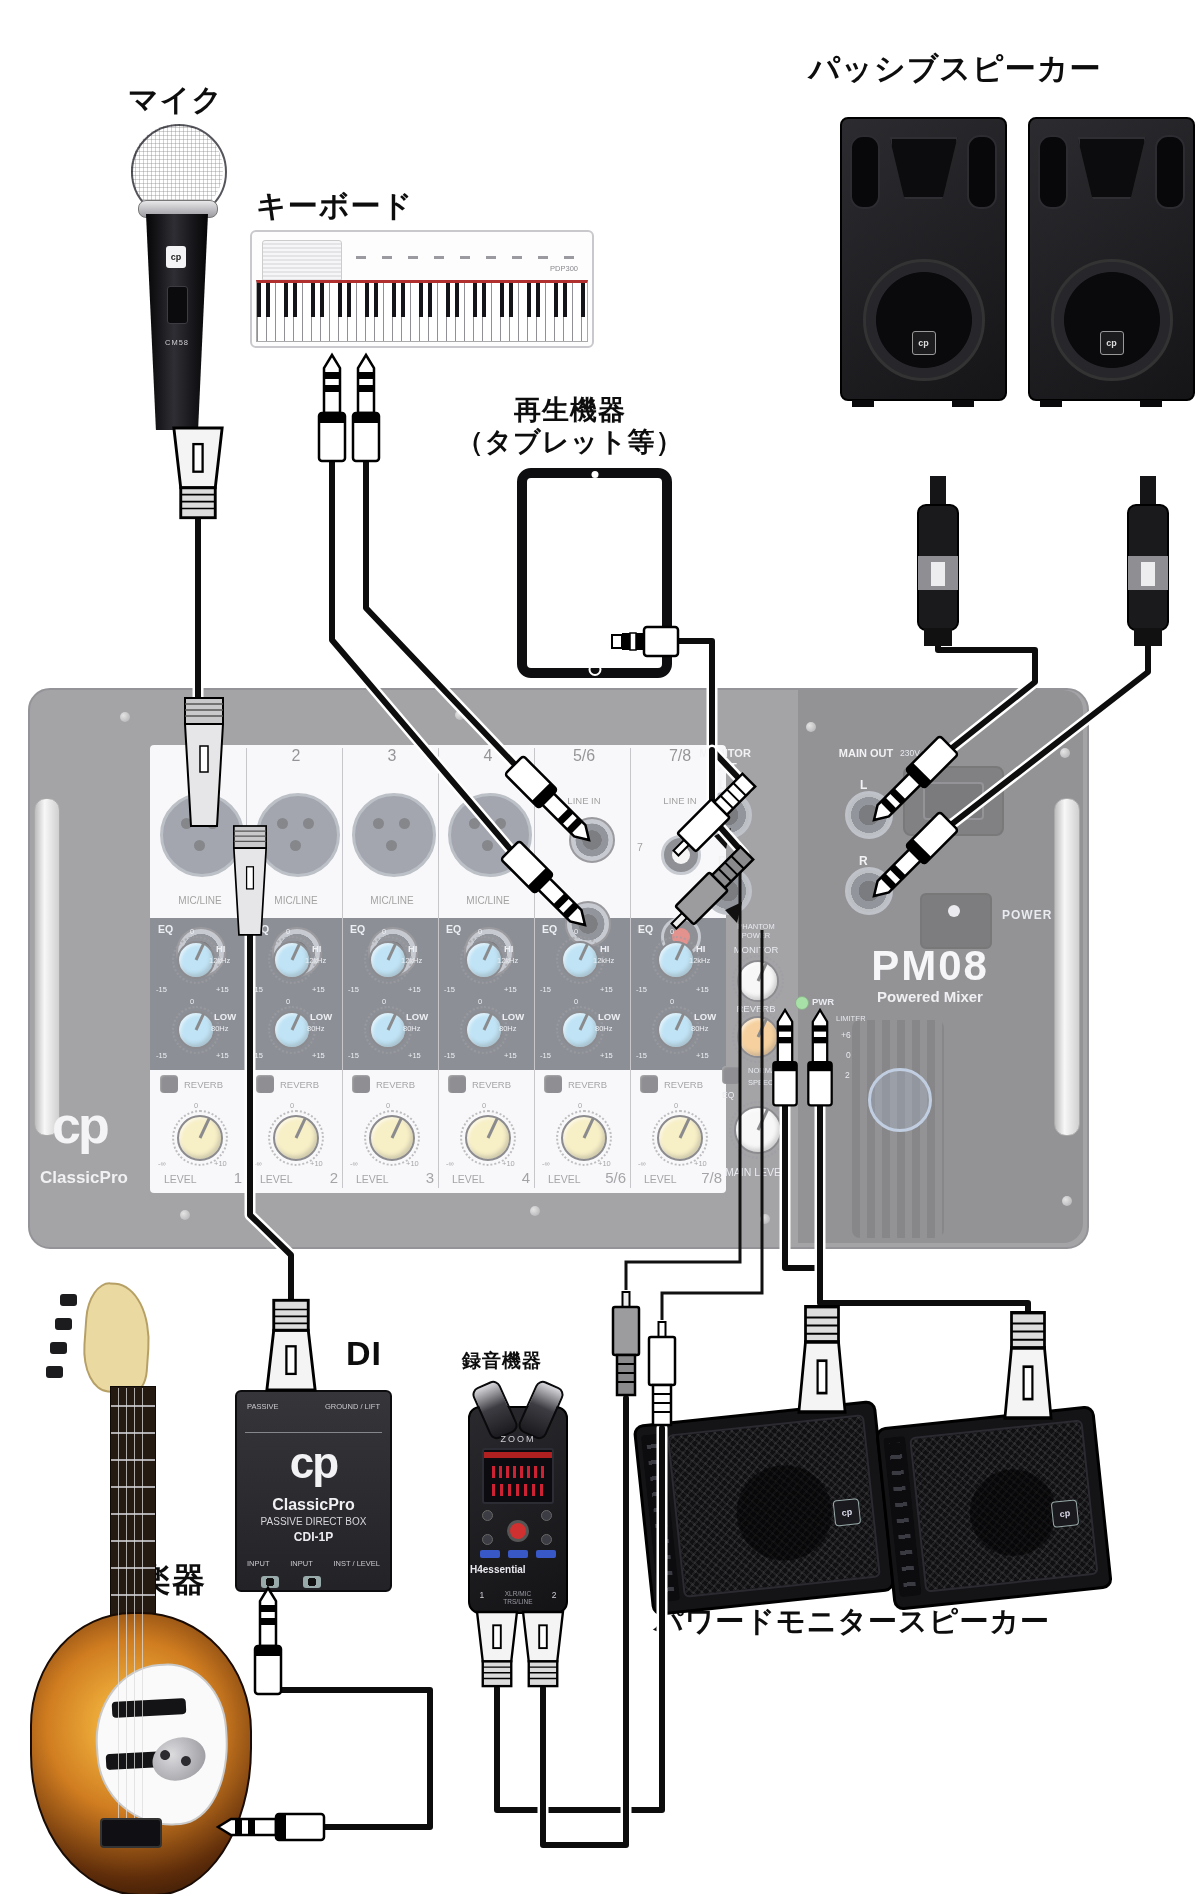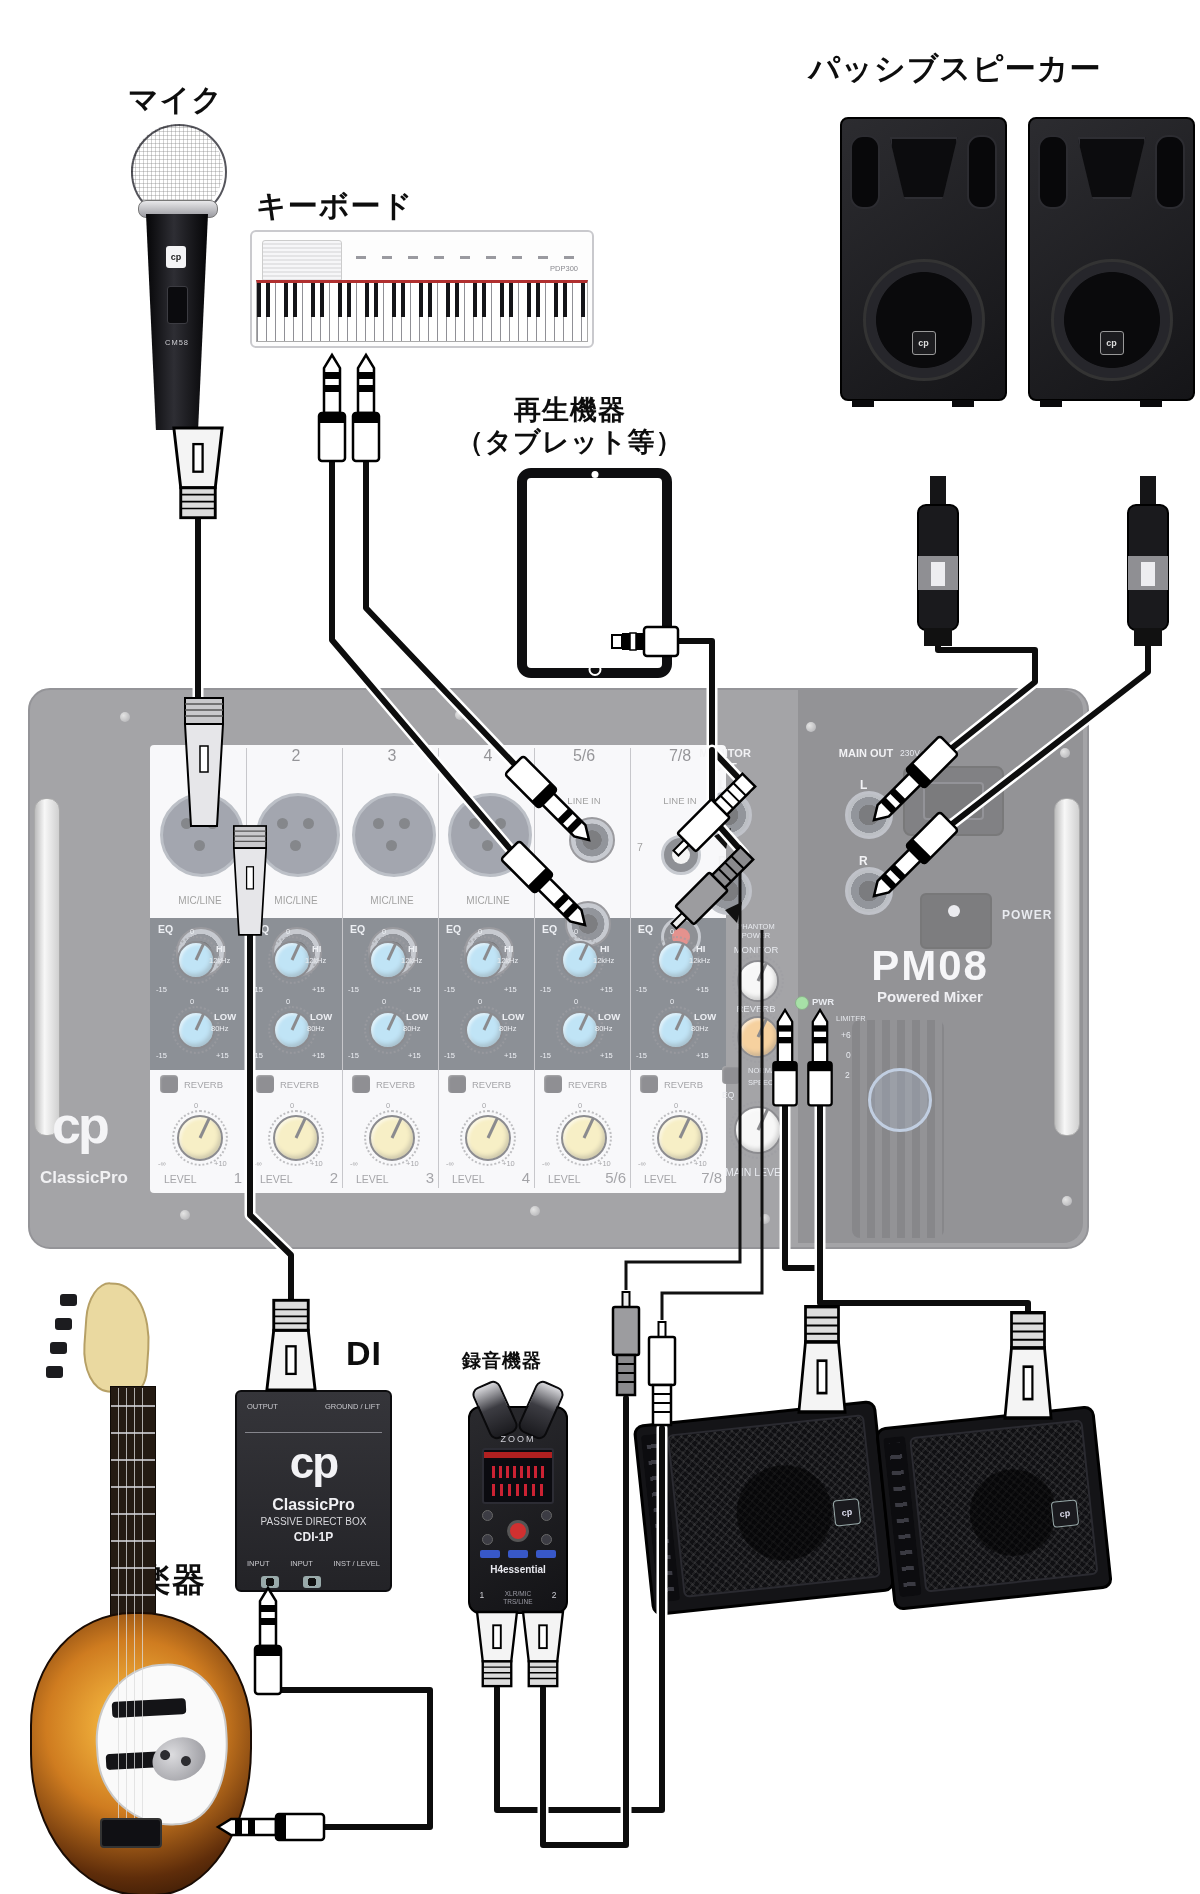--- a/index.html
+++ b/index.html
@@ -128,21 +128,21 @@
   .rec .mic1,.rec .mic2{position:absolute;top:-26px;width:26px;height:52px;background:linear-gradient(#d8d8dc,#3c3c42 45%,#1b1b1f);border:2px solid #0a0a0c;border-radius:8px;}
   .rec .mic1{left:10px;transform:rotate(-24deg);} .rec .mic2{right:10px;transform:rotate(24deg);}
   .rec .zoom{position:absolute;top:26px;width:100%;text-align:center;font-size:9px;letter-spacing:2px;color:#cfcfd6;}
   .rec .scr{position:absolute;left:12px;top:40px;right:12px;height:52px;background:#0b0b10;border:2px solid #2c2c34;border-radius:3px;
      background-image:linear-gradient(#b02020 0 0),repeating-linear-gradient(90deg,#c23 0 3px,transparent 3px 7px),repeating-linear-gradient(90deg,#c23 0 3px,transparent 3px 8px);
      background-size:100% 6px,80% 12px,80% 12px;background-position:0 2px,8px 16px,8px 34px;background-repeat:no-repeat;}
   .rec .btns i{position:absolute;width:9px;height:9px;border-radius:50%;background:#3c3c44;border:1px solid #666;}
   .rec .recbtn{position:absolute;left:50%;top:112px;width:16px;height:16px;border-radius:50%;background:#d03030;border:3px solid #555;transform:translateX(-50%);}
   .rec .blue{position:absolute;top:142px;left:10px;right:10px;display:flex;justify-content:space-between;}
   .rec .blue b{width:20px;height:8px;background:#3858c8;border-radius:2px;}
-  .rec .h4{position:absolute;top:156px;width:100%;text-align:center;font-size:10px;font-weight:700;color:#e8e8ee;}
+  .rec .h4{position:absolute;top:156px;width:100%;text-align:left;font-size:10px;font-weight:700;color:#e8e8ee;}
   .rec .io{position:absolute;bottom:6px;width:100%;display:flex;justify-content:space-around;font-size:8.5px;color:#cfcfd6;}
   .rec .io .mid{font-size:6.5px;line-height:1.2;text-align:center;color:#9a9aa4;}
   
   .mon{width:238px;height:186px;background:#141417;border:3px solid #000;border-radius:10px;transform:rotate(-6deg);}
   .mon .grille{position:absolute;left:30px;top:10px;right:10px;bottom:12px;border:2px solid #2a2a30;border-radius:6px;background:
      radial-gradient(circle at 55% 55%,rgba(0,0,0,.55) 0 34%,transparent 35%),
      repeating-linear-gradient(45deg,rgba(255,255,255,.07) 0 2px,transparent 2px 6px),
      repeating-linear-gradient(-45deg,rgba(255,255,255,.07) 0 2px,transparent 2px 6px),#101013;}
   .mon .ctrl{position:absolute;left:4px;top:8px;width:22px;bottom:10px;background:#0c0c0f;border-radius:4px;
      background-image:repeating-linear-gradient(0deg,#3a3a42 0 4px,transparent 4px 16px);background-size:12px 100%;background-position:5px 6px;background-repeat:no-repeat;}
@@ -441,20 +441,21 @@
   </div>
 
   <div class="abs jl devlbl" style="left:128px;top:80px;">マイク</div>
   <div class="abs jl devlbl" style="left:256px;top:186px;">キーボード</div>
   <div class="abs jl" style="left:790px;top:48px;width:330px;font-size:31px;text-align:center;">パッシブスピーカー</div>
   <div class="abs jl ctr" style="left:455px;top:392px;width:230px;font-size:27px;font-family:Liberation Serif, serif;">再生機器</div>
   <div class="abs jl ctr" style="left:455px;top:424px;width:230px;font-size:27px;">（タブレット等）</div>
   <div class="abs jl" style="left:346px;top:1334px;font-size:34px;">DI</div>
   <div class="abs jl" style="left:462px;top:1348px;font-size:19px;">録音機器</div>
   <div class="abs jl" style="left:138px;top:1558px;font-size:33px;">楽器</div>
+  <div class="abs jl" style="left:654px;top:1602px;width:400px;font-size:29px;">パワードモニタースピーカー</div>
 
   <div>
     <div class="abs micball"></div>
     <div class="abs micmesh"></div>
     <div class="abs micrim"></div>
     <div class="abs micbody"></div>
     <div class="abs miccp">cp</div>
     <div class="abs micsw"></div>
     <div class="abs micmodel">CM58</div>
   </div>
@@ -483,21 +484,21 @@
     <div class="horn"></div>
       <div class="portL"></div>
       <div class="portR"></div>
     <div class="woof"></div>
       <div class="cp">cp</div>
       <div class="feet"></div>
   </div>
 
   <div class="abs di">
     <div class="row1">
-        <span>OUTPUT</span>
+        <span>PASSIVE</span>
         <span>GROUND / LIFT</span>
       </div>
     <hr>
     <div class="cp">cp</div>
     <div class="brand">ClassicPro</div>
     <div class="type">PASSIVE DIRECT BOX</div>
     <div class="model">CDI-1P</div>
     <div class="row2">
         <span>INPUT</span>
         <span>INPUT</span>

